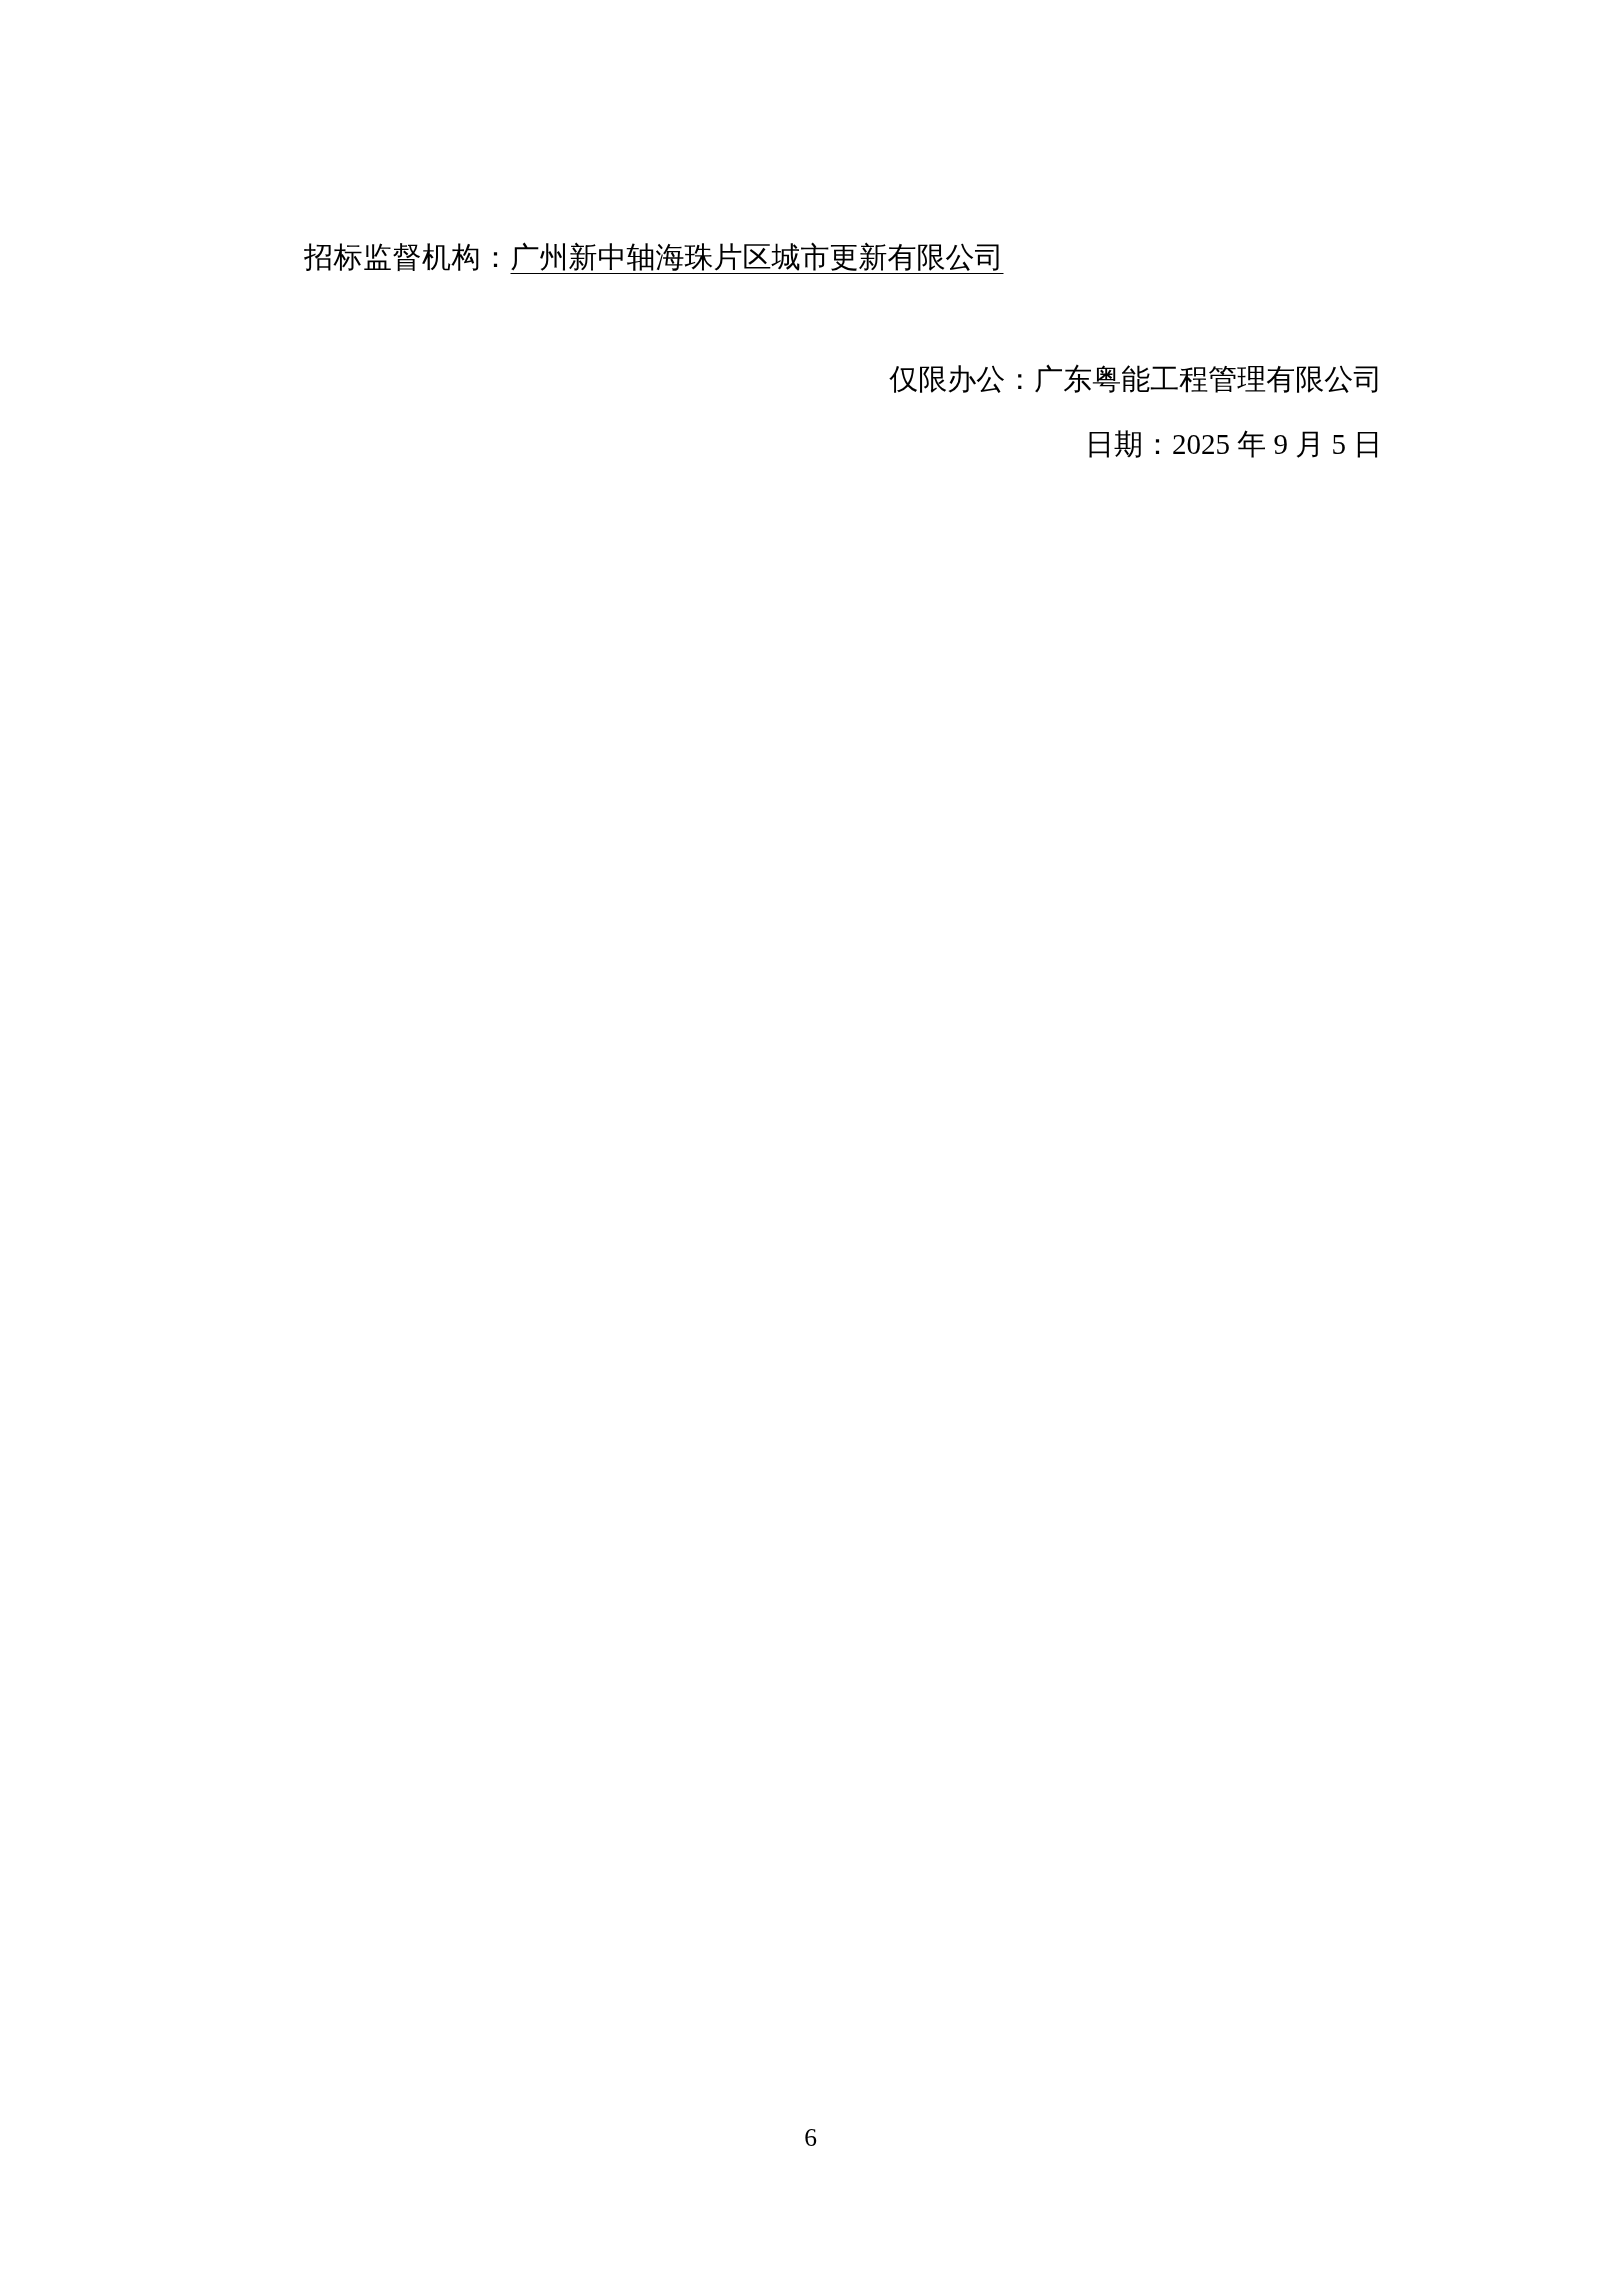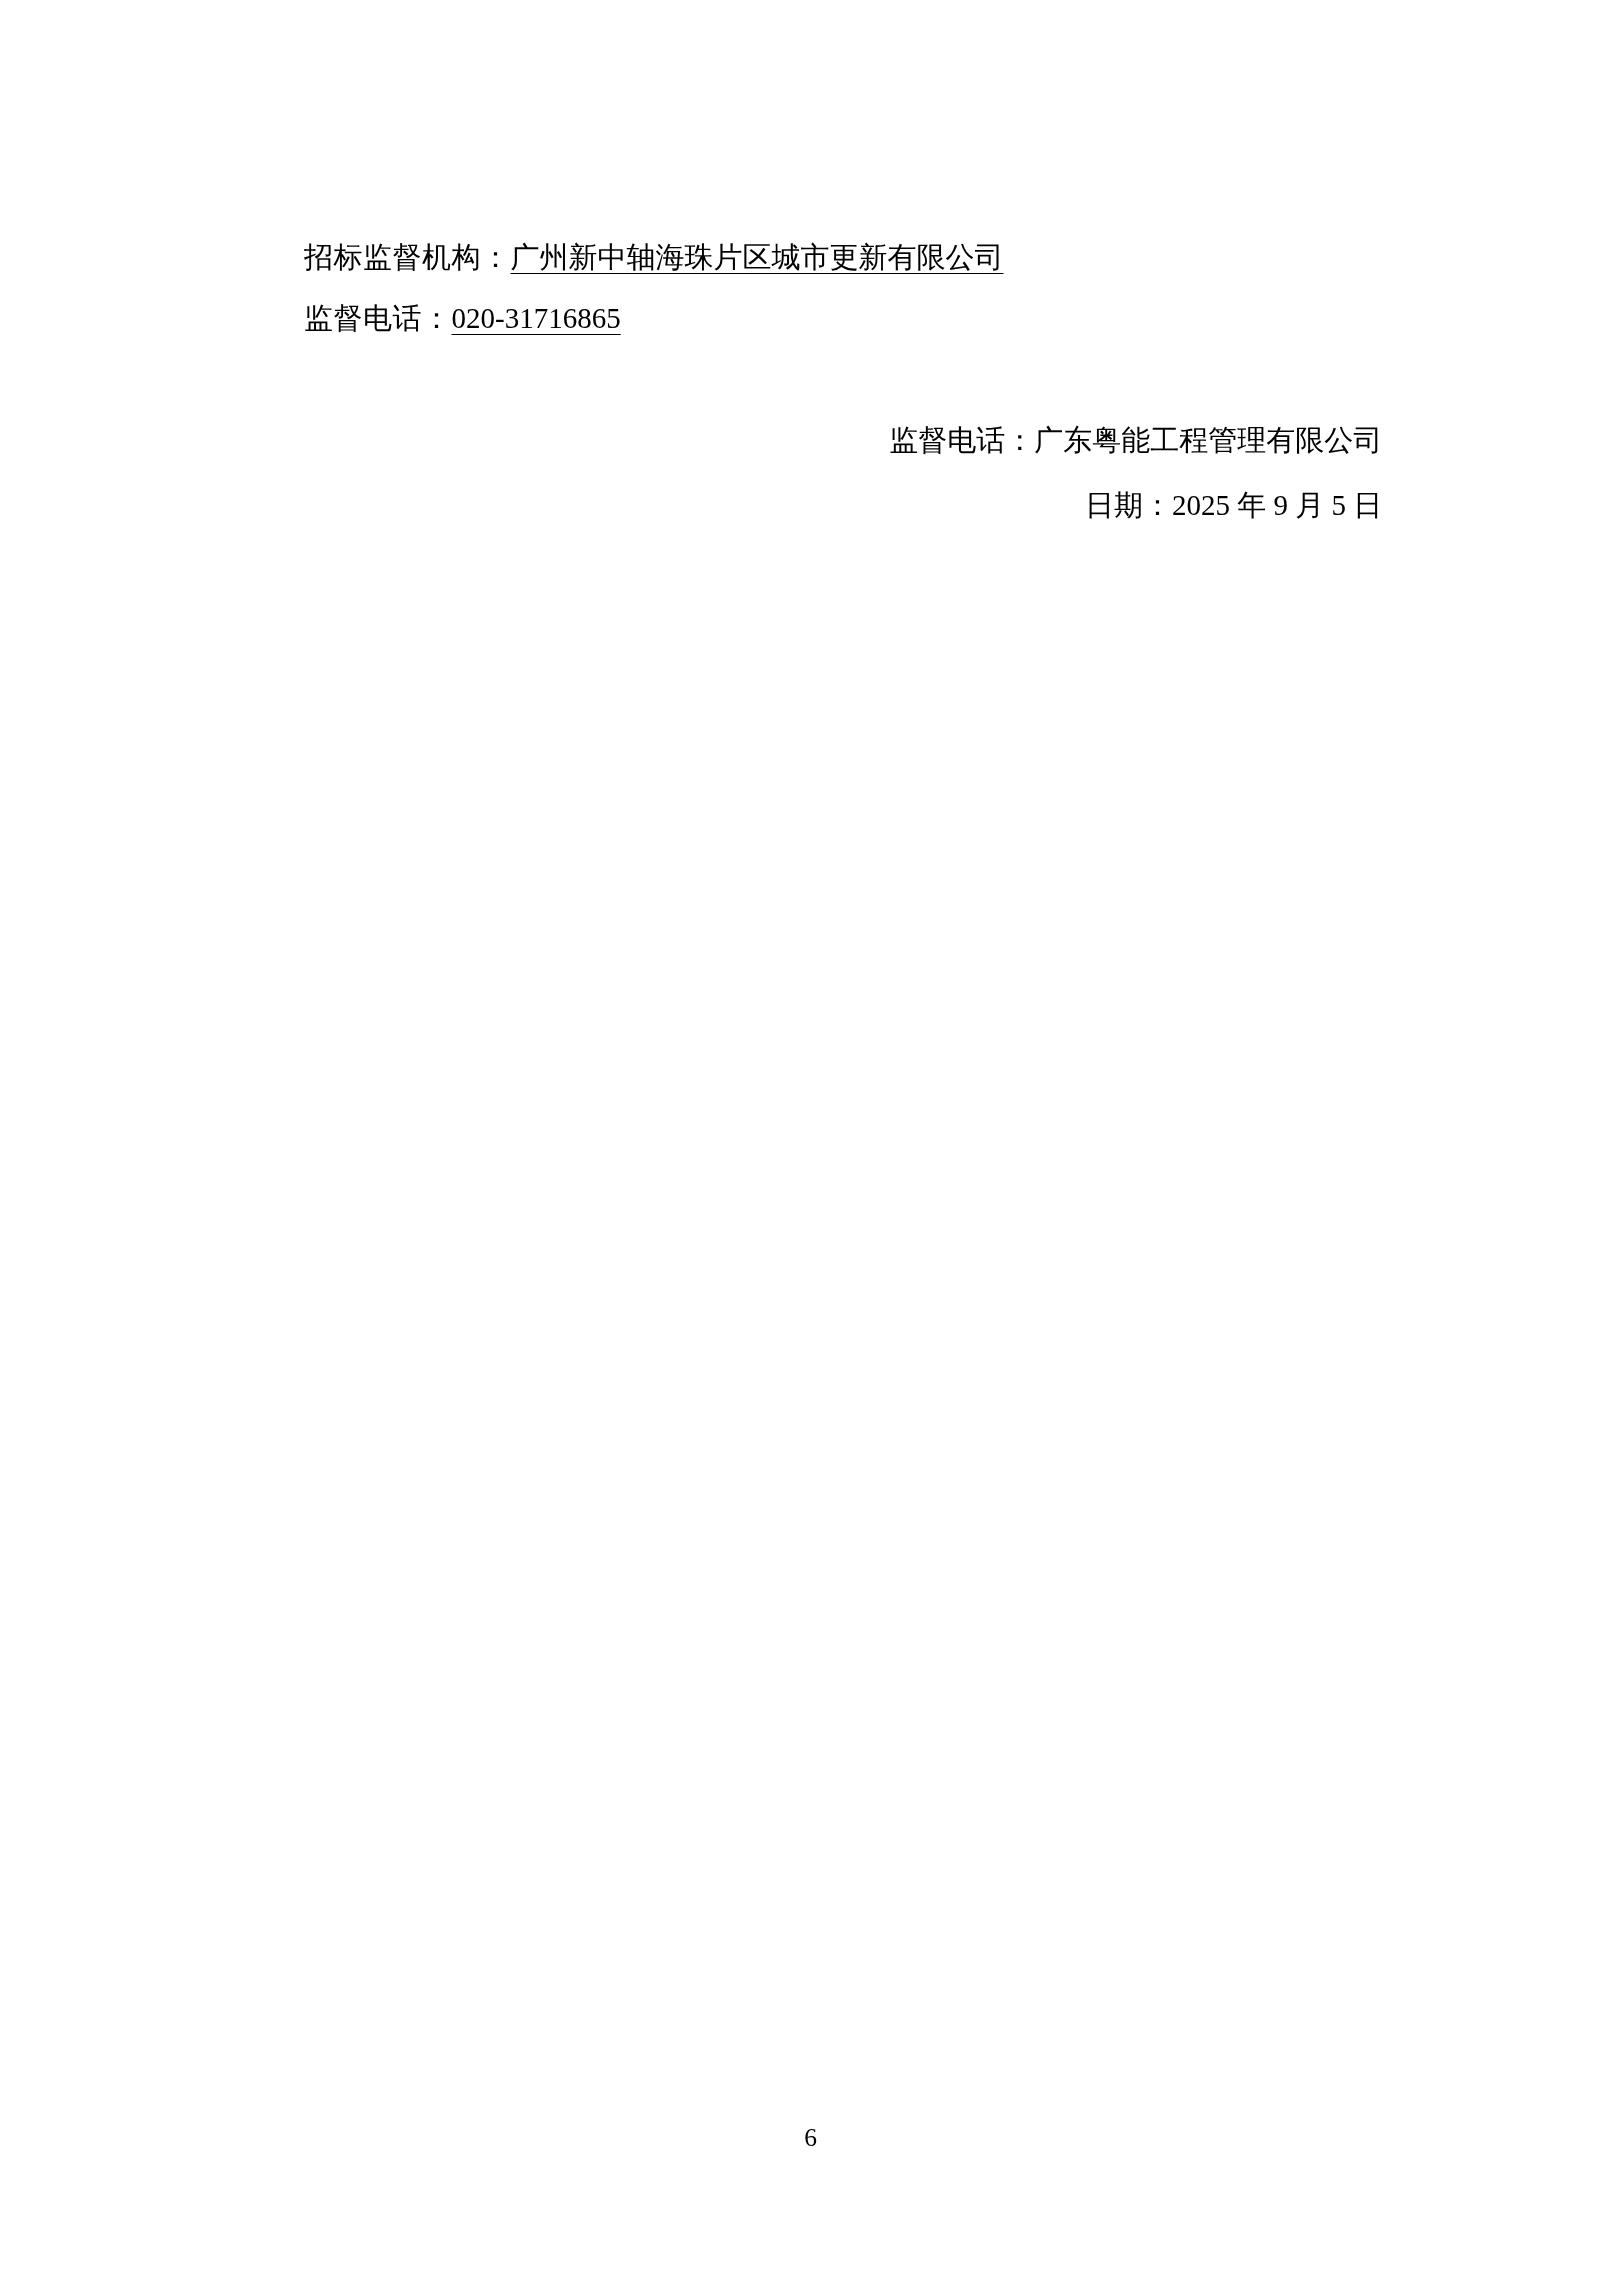--- a/index.html
+++ b/index.html
@@ -81,31 +81,28 @@
 
   <div class="content">
 
     <div class="block-left">
 
       <div class="line">
         <span class="label">招标监督机构：</span><span class="ul">广州新中轴海珠片区城市更新有限公司</span>
       </div>
 
 
-      <div class="line">
-        <span class="label">监督电话：</span><span class="ul">020-31716865</span>
-      </div>
 
     </div>
 
     <div class="block-right">
 
 
       <div class="line">
-        <span>监督电话：</span><span>广东粤能工程管理有限公司</span>
+        <span>仅限办公：</span><span>广东粤能工程管理有限公司</span>
       </div>
 
 
       <div class="line">
         <span>日期：</span><span class="spacer-num">2025 年 9 月 5 日</span>
       </div>
 
     </div>
 
   </div>

